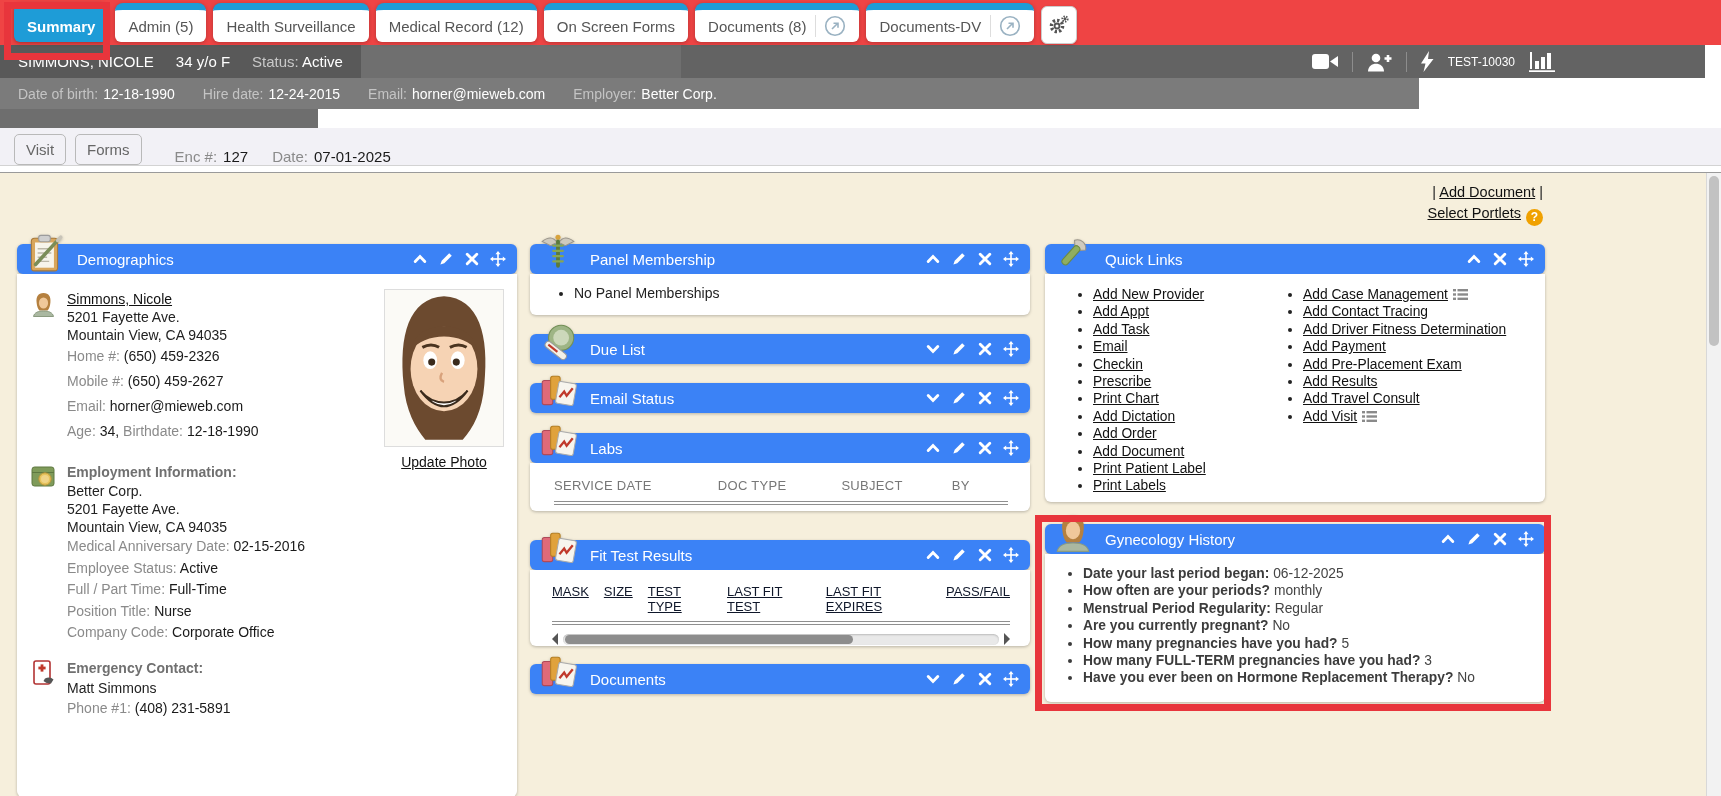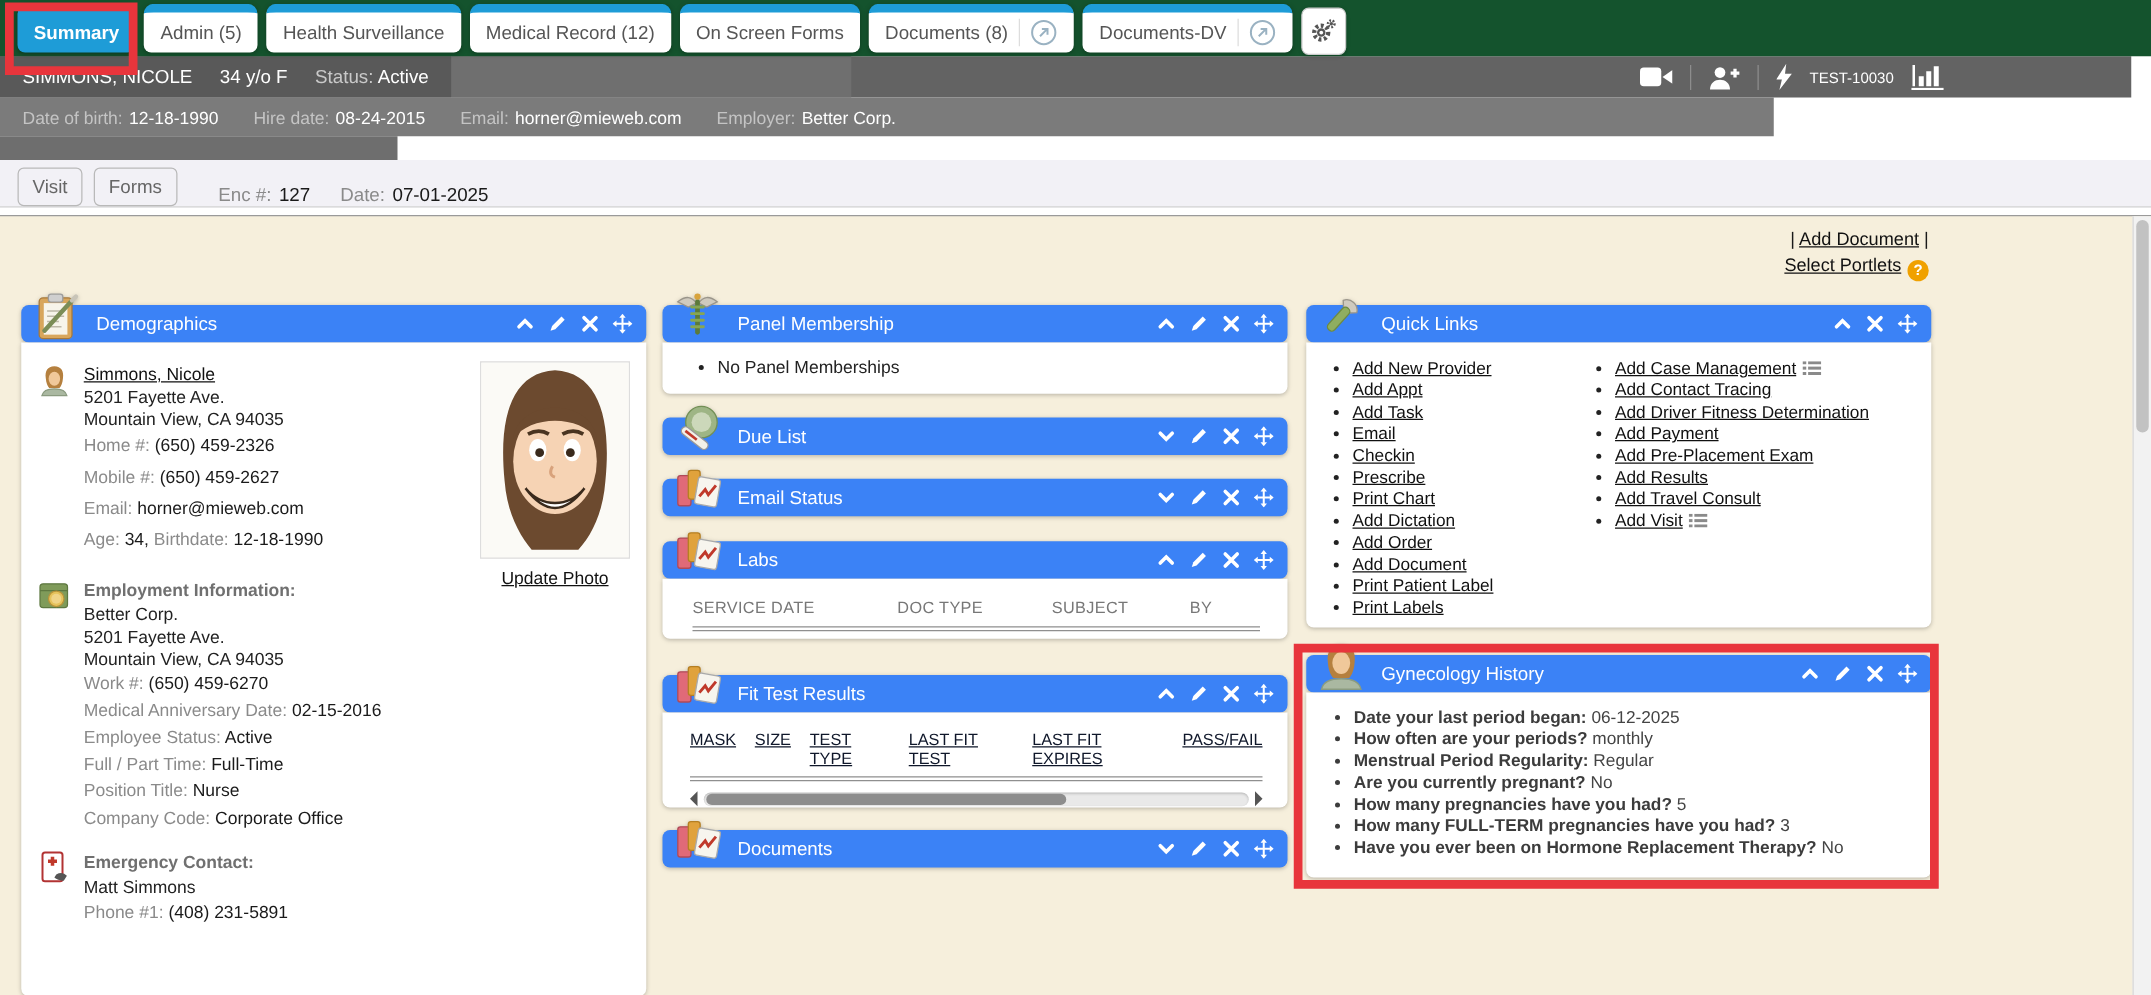--- a/index.html
+++ b/index.html
@@ -1,20 +1,20 @@
 <!DOCTYPE html>
 <html><head>
 <meta charset="utf-8">
 <style>
   *{box-sizing:border-box;margin:0;padding:0}
   html,body{width:1721px;height:796px}
   body{font-family:"Liberation Sans",sans-serif;background:#fff;position:relative;overflow:hidden;color:#222}
 
   
-  .tabbar{position:absolute;top:0;left:0;width:1721px;height:45px;background:#14532d;display:flex;align-items:flex-start;padding:3px 0 0 14px;z-index:5}
+  .tabbar{position:absolute;top:0;left:0;width:1721px;height:45px;background:#ef4444;display:flex;align-items:flex-start;padding:3px 0 0 14px;z-index:5}
   .tab{position:relative;margin-right:7px;height:39px;border-top:7px solid #1e9cd7;border-radius:8px 8px 6px 6px;background:#fff;
        box-shadow:0 1px 4px rgba(0,0,0,.25);display:flex;align-items:center;padding:0 13px;color:#555;font-size:15px;white-space:nowrap;cursor:pointer}
   .tab.selected{background:#1e9cd7;color:#fff;font-weight:bold;border-top-color:#1e9cd7;box-shadow:0 1px 4px rgba(0,0,0,.35)}
   .tab .ext{margin-left:9px;border-left:1px solid #ddd;padding-left:8px;display:flex;align-items:center}
   .gearbtn{margin-top:3px;width:36px;height:38px;border:1px solid #ccc;border-radius:6px;background:#fff;box-shadow:0 1px 3px rgba(0,0,0,.15);
        display:flex;align-items:center;justify-content:center;cursor:pointer}
 
   
   .hdr1{position:absolute;top:45px;left:0;width:1705px;height:33px;background:#636363;display:flex;align-items:center;color:#fff;font-size:15px}
   .hdr1 .seg-name{background:#595959;height:100%;display:flex;align-items:center;padding:0 18px;gap:22px;white-space:nowrap}
@@ -70,21 +70,21 @@
   .fitcols .link{color:#0f172a}
   .hscroll{display:flex;align-items:center;margin-top:8px;gap:5px}
   .harrow{width:0;height:0;border:6px solid transparent;cursor:pointer}
   .harrow.left{border-right-color:#555;border-left-width:0}
   .harrow.right{border-left-color:#555;border-right-width:0}
   .htrack{flex:1;height:11px;background:#e9e9e9;border-radius:6px;box-shadow:inset 0 1px 2px rgba(0,0,0,.2);position:relative;cursor:pointer}
   .hthumb{position:absolute;left:2px;top:1px;width:66%;height:9px;background:#8d8d8d;border-radius:5px;cursor:grab}
 
   
   .ql-body{height:228px;padding:12px 0 0 24px;display:flex}
-  .ql-body ul{list-style:disc;margin-left:13px;line-height:17.4px;font-size:13.8px}
+  .ql-body ul{list-style:disc;margin-left:24px;line-height:17.4px;font-size:13.8px}
   .ql-body ul.c1{width:172px}
   .ql-body ul.c2{margin-left:38px}
   .mini-list{display:inline-block;width:15px;height:11px;margin-left:5px;vertical-align:-1px}
 
   
   .gyn-body{height:148px;padding:11px 0 0 22px}
   .gyn-body ul{list-style:disc;margin-left:16px;line-height:17.4px;font-size:13.8px;color:#3c3c3c}
   .gyn-body .q{font-weight:bold;color:#3c3c3c}
   .gyn-body .a{color:#444}
 
@@ -183,21 +183,21 @@
           <rect x="12" y="5" width="4" height="12" fill="#fff"></rect>
           <rect x="18" y="1" width="4" height="16" fill="#fff"></rect>
           <rect x="0" y="18.3" width="26" height="1.7" fill="#fff"></rect>
         </svg>
     </span>
   </div>
 </div>
 
 <div class="hdr2">
   <span><span class="lbl">Date of birth:</span><span>12-18-1990</span></span>
-  <span><span class="lbl">Hire date:</span><span>08-24-2015</span></span>
+  <span><span class="lbl">Hire date:</span><span>12-24-2015</span></span>
   <span><span class="lbl">Email:</span><span>horner@mieweb.com</span></span>
   <span><span class="lbl">Employer:</span><span>Better Corp.</span></span>
 </div>
 
 <div class="hdr3"></div>
 
 <div class="encbar">
   <button class="encbtn">Visit</button>
   <button class="encbtn">Forms</button>
   <span class="enclbl">Enc #:</span>
@@ -283,21 +283,20 @@
               <rect x="2" y="4" width="22" height="19" rx="2.5" fill="#7f9b5a" stroke="#5e7840"></rect>
               <path d="M2 9.5h22" stroke="#5e7840"></path>
               <circle cx="15" cy="16" r="6.2" fill="#e6c35c" stroke="#b8943a"></circle>
               <circle cx="15" cy="16" r="4" fill="#f0d488"></circle>
             </svg>
         </span>
         <div class="ghead">Employment Information:</div>
         <div class="tight">Better Corp.</div>
         <div class="tight">5201 Fayette Ave.</div>
         <div class="tight">Mountain View, CA 94035</div>
-        <div class="spaced2"><span class="glbl">Work #:</span> <span class="gval">(650) 459-6270</span></div>
         <div class="spaced2"><span class="glbl">Medical Anniversary Date:</span> <span class="gval">02-15-2016</span></div>
         <div class="spaced2"><span class="glbl">Employee Status:</span> <span class="gval">Active</span></div>
         <div class="spaced2"><span class="glbl">Full / Part Time:</span> <span class="gval">Full-Time</span></div>
         <div class="spaced2"><span class="glbl">Position Title:</span> <span class="gval">Nurse</span></div>
         <div class="spaced2"><span class="glbl">Company Code:</span> <span class="gval">Corporate Office</span></div>
       </div>
 
       <div class="sec" style="margin-top:13px">
         <span class="sec-icon">
           <svg viewBox="0 0 27 27" width="27" height="27">

